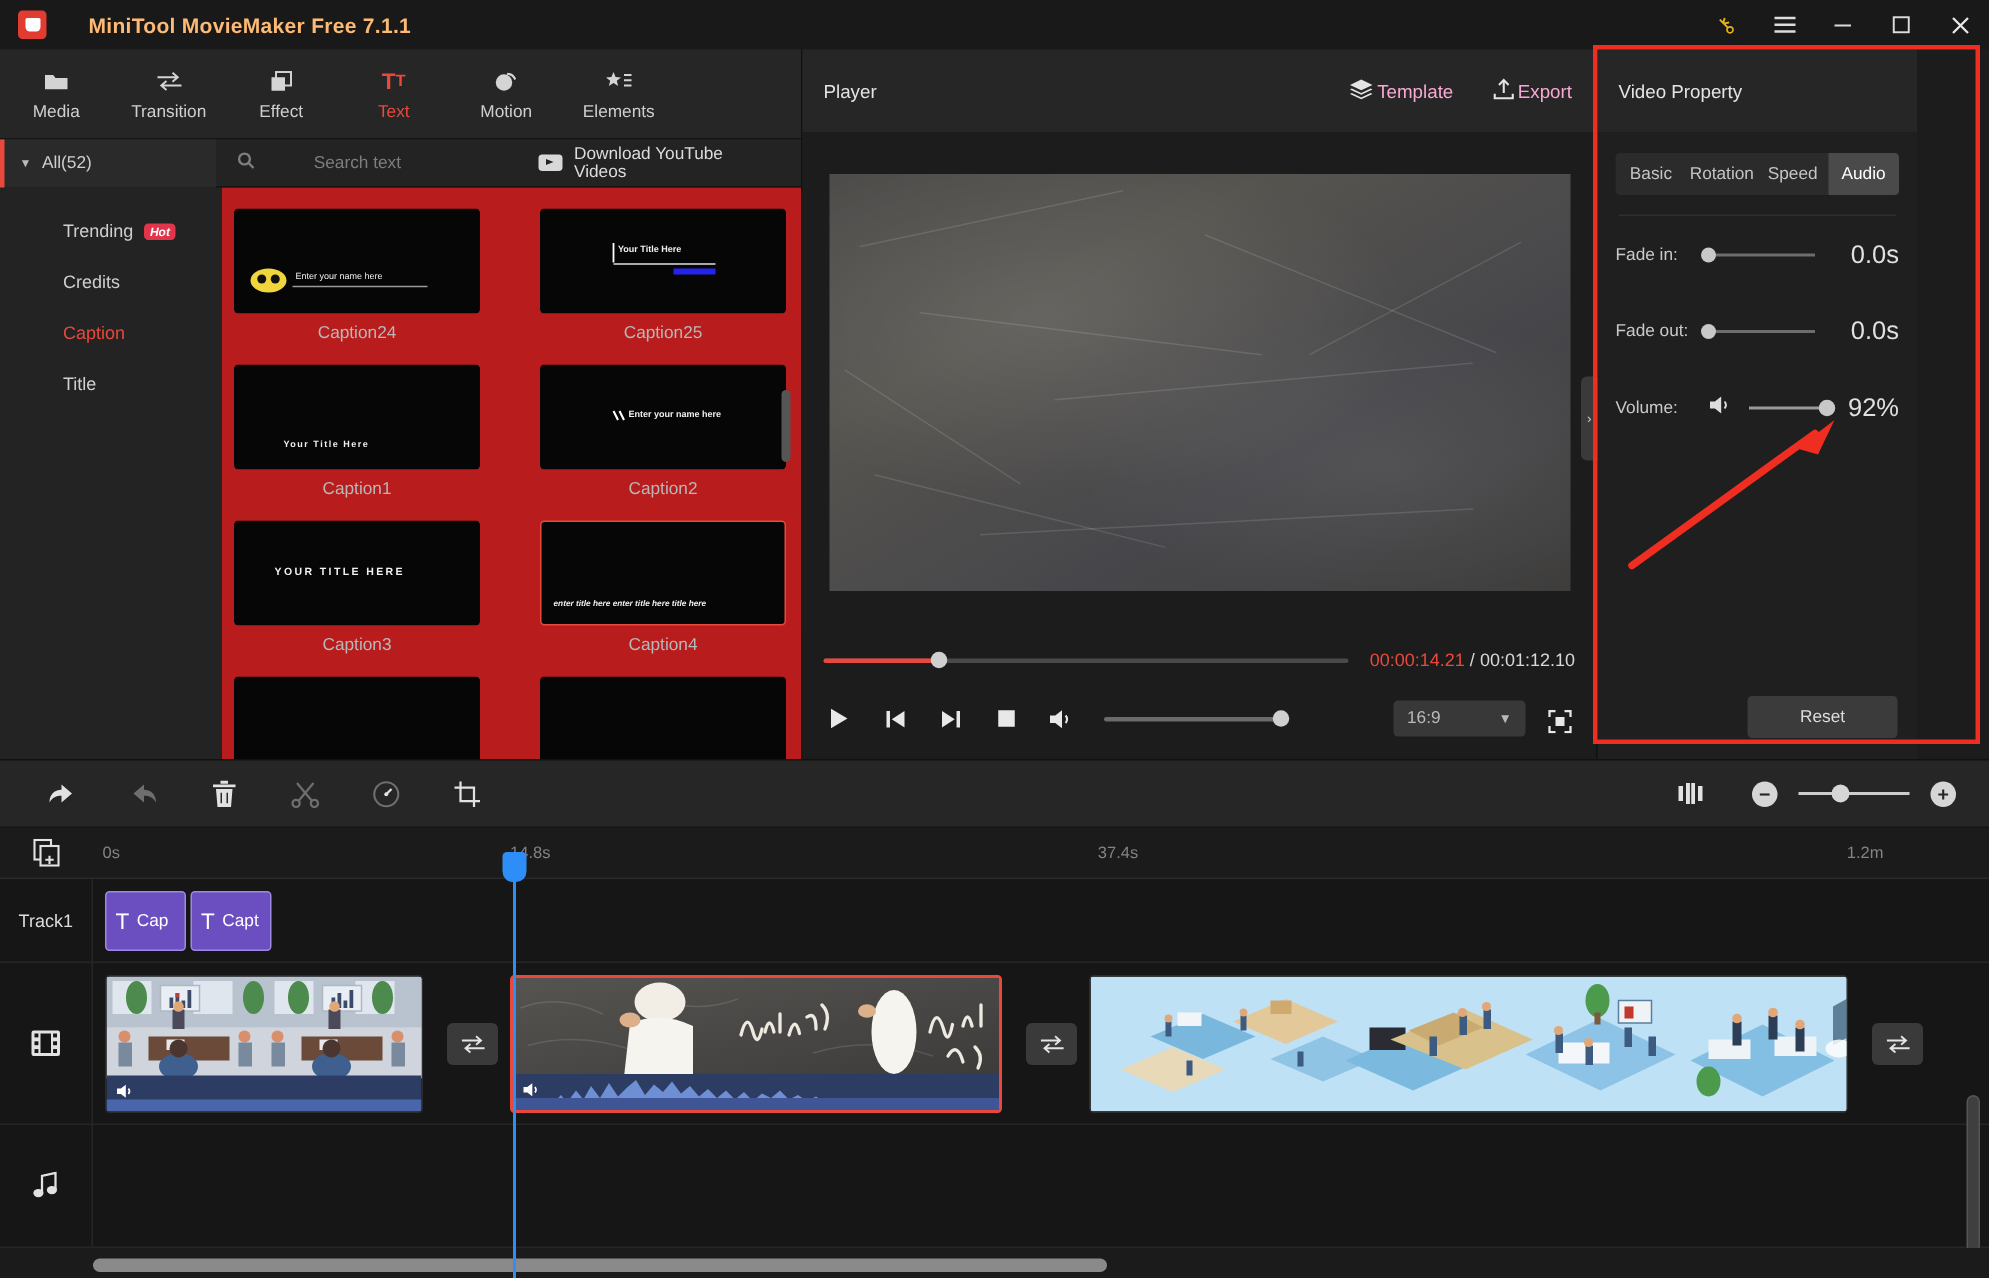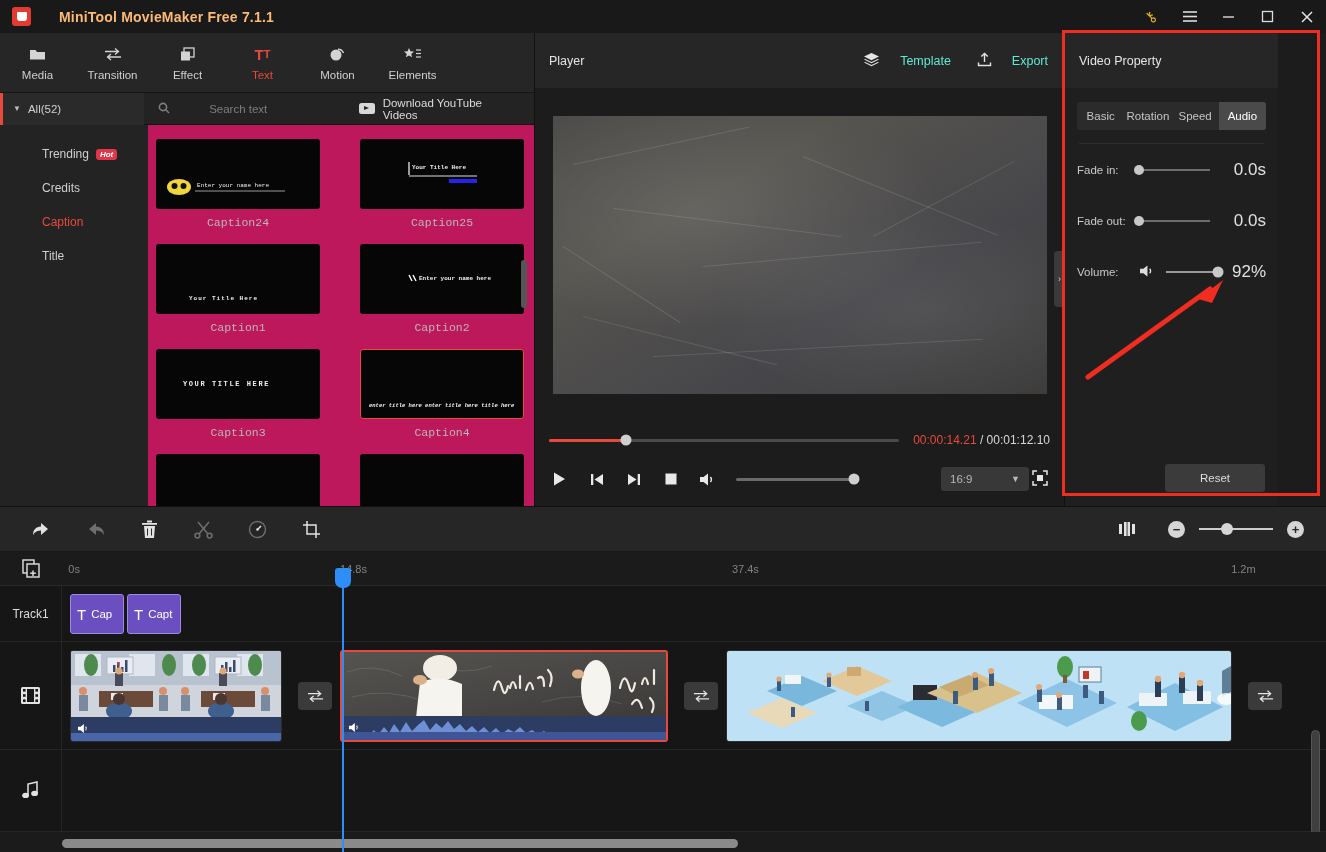--- a/index.html
+++ b/index.html
@@ -67,40 +67,40 @@
                    border-top:2.5px solid transparent; border-bottom:2.5px solid transparent; }
 
   .panel-body { flex: 1; display: flex; overflow: hidden; }
   .cat-list { width: 148px; background: #232323; padding-top: 12px; flex: 0 0 auto; }
   .cat-item { height: 34px; display: flex; align-items: center; padding-left: 42px;
               font-size: 12px; color: #cfcfcf; cursor: pointer; gap: 7px; }
   .cat-item.active { color: #e8493c; }
   .hot-badge { background: #e0354a; color: #fff; font-size: 8px; font-style: italic;
                font-weight: bold; padding: 1px 4px; border-radius: 3px; }
 
-  .grid-area { flex: 1; background: #be185d; position: relative; overflow: hidden; padding: 14px 24px 0 8px; font-family: Liberation Mono, monospace; }
+  .grid-area { flex: 1; background: #b91c1c; position: relative; overflow: hidden; padding: 14px 24px 0 8px; }
   .grid { display: grid; grid-template-columns: 164px 164px; column-gap: 40px; row-gap: 6px; }
   .cell { }
   .thumb { width: 164px; height: 70px; background: #060606; border-radius: 3px;
            position: relative; overflow: hidden; border: 1px solid transparent; cursor: pointer;
            display:flex; }
   .thumb.selected { border-color: #e8493c; }
   .thumb-label { text-align: center; font-size: 11.5px; color: #b8b8b8; padding: 7px 0 9px; }
   .tl-text { position: absolute; color: #f0f0f0; font-size: 6px; white-space: nowrap; }
   .panel-scroll { position: absolute; right: 7px; top: 135px; width: 6px; height: 48px;
                   background: #555; border-radius: 3px; }
 
   
   .player-panel { width: 530px; background: #1c1c1c; display: flex; flex-direction: column;
                   border-right: 1px solid #111; position: relative; }
   .player-head { height: 55px; display: flex; align-items: center; padding: 0 16px 0 14px;
                  background: #262626; }
   .player-head .lbl { font-size: 12.5px; color: #e4e4e4; }
   .ph-actions { margin-left: auto; display: flex; gap: 26px; }
-  .ph-btn { display: flex; align-items: center; gap: 20px; font-size: 12.5px; color: #5eead4; cursor: pointer; justify-content: center; }
+  .ph-btn { display: flex; align-items: center; gap: 2px; font-size: 12.5px; color: #f9a8d4; cursor: pointer; justify-content: center; }
   .video-stage { flex: 1; display: flex; align-items: center; justify-content: center; background: #1c1c1c; }
   .video-frame { width: 494px; height: 278px; position: relative; overflow: hidden;
      background:
        radial-gradient(ellipse 70% 60% at 30% 35%, rgba(255,255,255,.10), transparent 70%),
        radial-gradient(ellipse 60% 50% at 75% 70%, rgba(255,255,255,.07), transparent 70%),
        linear-gradient(150deg, #4d4c4a 0%, #56544f 30%, #47464a 65%, #3e3d3c 100%);
   }
   .video-frame .scr { position: absolute; background: rgba(255,255,255,.12); height: 1px;
                       transform-origin: left center; border-radius: 1px; }
   .player-ctrls { height: 85px; padding: 0 14px; }
@@ -112,21 +112,21 @@
   .tc { font-size: 12px; white-space: nowrap; }
   .tc .cur { color: #e8493c; }
   .tc .tot { color: #d8d8d8; }
   .btn-row { display: flex; align-items: center; height: 40px; gap: 16px; }
   .pbtn { width: 21px; height: 21px; display: flex; align-items: center; justify-content: center;
           color: #e8e8e8; cursor: pointer; }
   .vol-track { width: 118px; height: 3px; background: #6a6a6a; border-radius: 2px;
                position: relative; margin-left: 2px; }
   .vol-knob { position: absolute; right: 0; top: 50%; width: 11px; height: 11px; border-radius: 50%;
               background: #cfcfcf; transform: translate(50%,-50%); }
-  .br-right { margin-left: auto; display: flex; align-items: flex-start; }
+  .br-right { margin-left: auto; display: flex; align-items: flex-end; gap: 12px; }
   .ratio-sel { width: 88px; height: 24px; background: #383838; border-radius: 3px; display: flex;
                align-items: center; justify-content: space-between; padding: 0 9px;
                font-size: 11.5px; color: #b9b9b9; cursor: pointer; }
   .collapse-tab { position: absolute; right: -1px; top: 218px; width: 11px; height: 56px;
                   background: #3a3a3a; border-radius: 4px 0 0 4px; display: flex;
                   align-items: center; justify-content: center; font-size: 9px; color: #d5d5d5;
                   z-index: 5; cursor: pointer; }
 
   
   .prop-panel { width: 213px; background: #1f1f1f; display: flex; flex-direction: column; }

